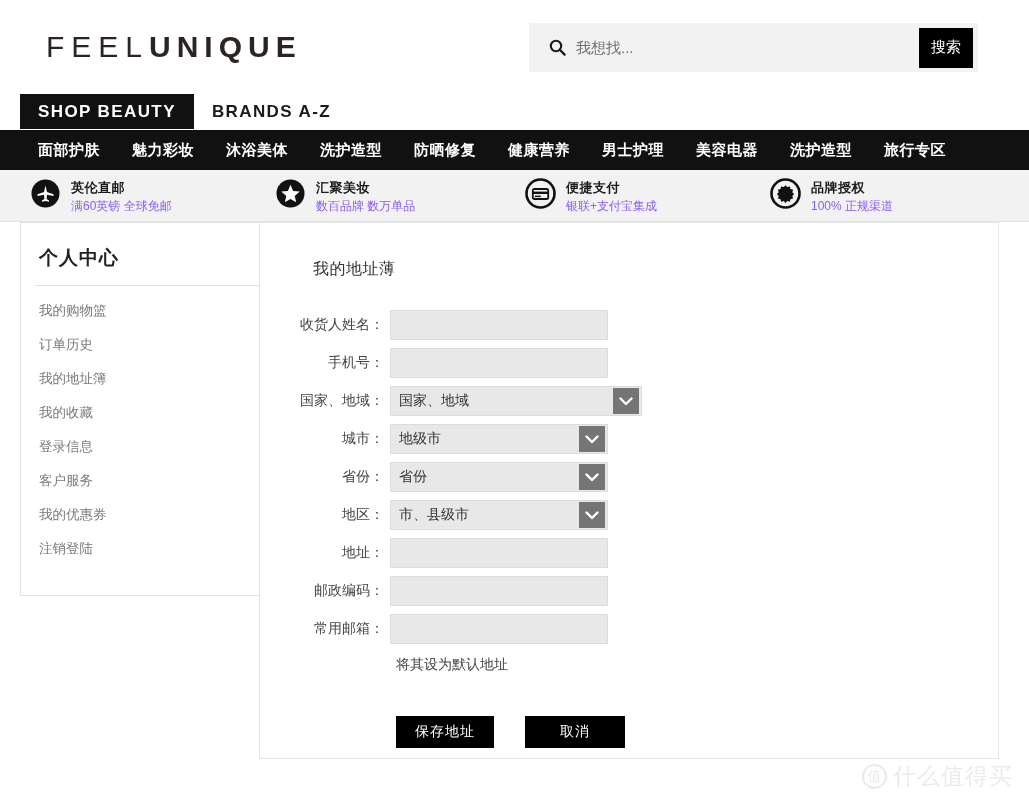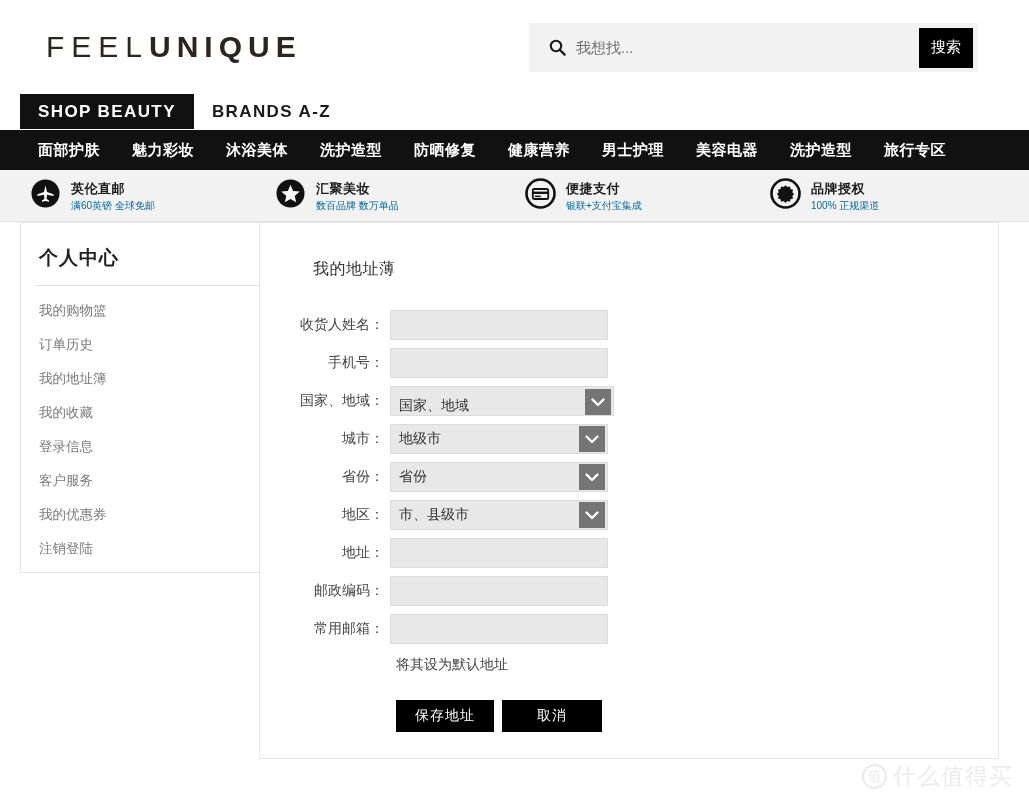--- a/index.html
+++ b/index.html
@@ -129,38 +129,38 @@
   .feature:nth-child(4) { padding-left: 35px; }
   .feature-icon { margin-right: 10px; display: block; }
   .feature-text { line-height: 1.25; }
   .feature-title {
     font-size: 13px;
     font-weight: 700;
     color: #1a1a1a;
     letter-spacing: 0.5px;
   }
   .feature-sub {
-    font-size: 10px;
-    color: #0369a1;
+    font-size: 12px;
+    color: #8b5cf6;
     margin-top: 2px;
   }
 
   
   .content {
     position: relative;
     padding-top: 12px;
   }
   .sidebar {
     position: absolute;
     left: 20px;
     top: 0px;
     width: 264px;
     background: #ffffff;
     border: 1px solid #e3e3e3;
-    padding: 22px 0 6px 0;
+    padding: 22px 0 29px 0;
   }
   .sidebar-title {
     font-size: 19px;
     font-weight: 700;
     color: #222222;
     padding: 0 18px 14px 18px;
     letter-spacing: 1px;
   }
   .sidebar-divider {
     height: 1px;
@@ -218,21 +218,21 @@
   }
   .form-select {
     height: 30px;
     background: #e8e8e8;
     border: 1px solid #dcdcdc;
     display: flex;
     align-items: center;
     justify-content: space-between;
     cursor: pointer;
   }
-  .form-select.wide { width: 224px; align-items: flex-end; }
+  .form-select.wide { width: 252px; }
   .form-select.narrow { width: 218px; }
   .select-value {
     font-size: 14px;
     color: #333333;
     padding-left: 8px;
     white-space: nowrap;
   }
   .select-arrow {
     width: 26px;
     height: 26px;
@@ -251,22 +251,23 @@
   }
   .default-spacer { width: 106px; }
   .default-text {
     font-size: 14px;
     color: #444444;
     cursor: pointer;
   }
 
   .btn-row {
     display: flex;
-    margin-top: 26px;
+    margin-top: 42px;
     margin-left: 106px;
+    gap: 23px;
   }
   .btn {
     background: #000000;
     color: #ffffff;
     border: 0;
     height: 32px;
     min-width: 98px;
     font-family: "Liberation Sans", "DejaVu Sans", sans-serif;
     font-size: 14px;
     cursor: pointer;

